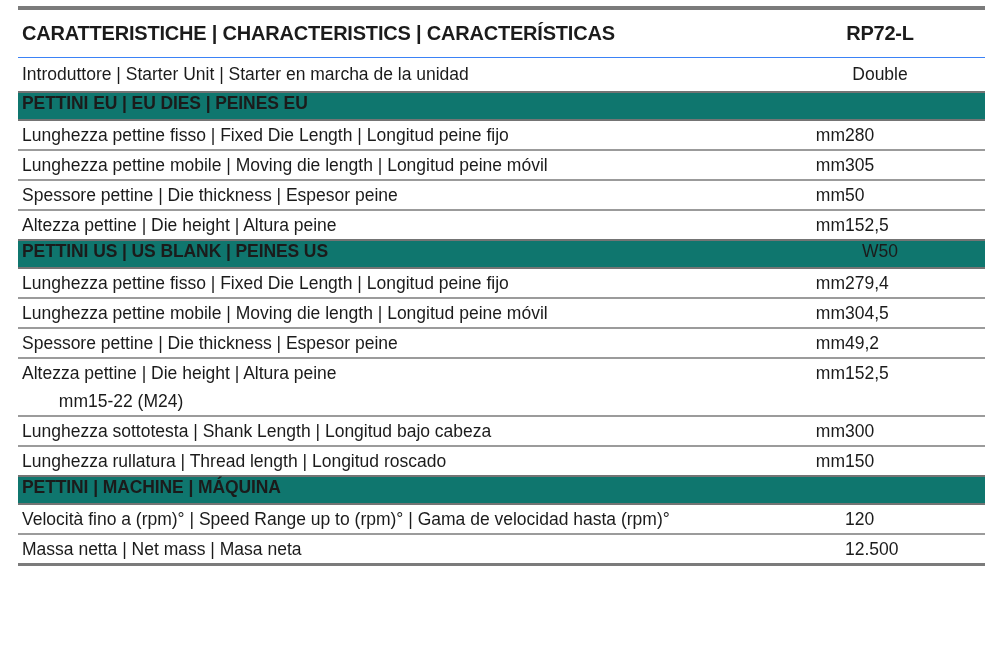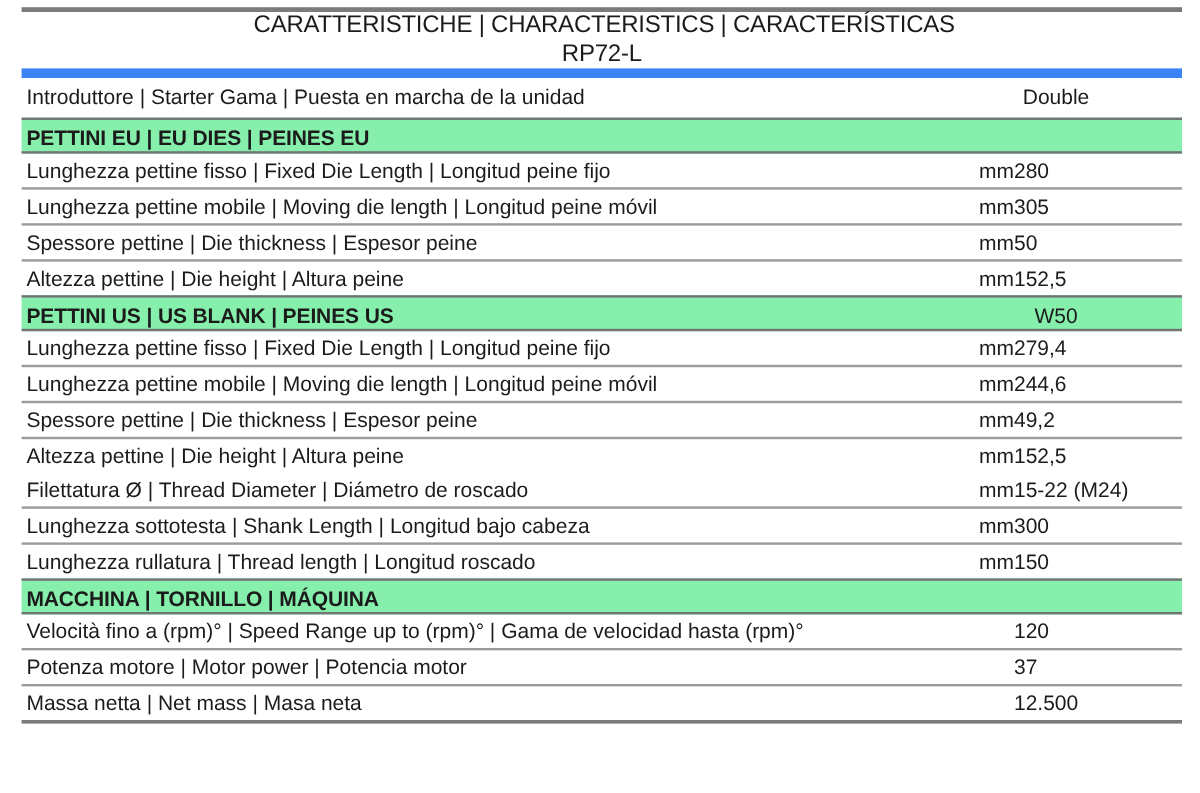--- a/index.html
+++ b/index.html
@@ -11,29 +11,29 @@
     position:relative;
     overflow:hidden;
   }
   .sheet { position:absolute; left:18px; top:6px; width:967px; }
   .top-bar { height:4px; background:#7b7b7b; }
   .bottom-bar { height:3px; background:#7b7b7b; }
 
   .title-row {
     display:flex; align-items:center;
     height:47px;
-    border-bottom:8px solid #3b82f6;
-    font-weight:normal; font-size:20px; letter-spacing:-0.2px;flex-direction:column;
+    border-bottom:1px solid #3b82f6;
+    font-weight:bold; font-size:20px; letter-spacing:-0.2px;
   }
   .intro-row { display:flex; align-items:center; height:33px; font-size:17.5px; }
 
   .section-header {
-    display:flex; align-items:flex-end;
+    display:flex; align-items:flex-start;
     height:26px;
-    background:#86efac;
+    background:#0f766e;
     border-top:2px solid #747474;
     border-bottom:2px solid #747474;
     font-size:17.5px;
   }
   .section-header .c-label { font-weight:bold; letter-spacing:-0.1px; }
 
   .t-row { display:flex; align-items:center; height:28px; font-size:17.5px; }
   .rows .t-row + .t-row { border-top:2px solid #9b9b9b; }
 
   .c-label { flex:1; padding-left:4px; white-space:nowrap; }
@@ -46,21 +46,21 @@
 
 <div class="sheet">
   <div class="top-bar"></div>
 
   <div class="title-row">
     <div class="c-label">CARATTERISTICHE | CHARACTERISTICS | CARACTERÍSTICAS</div>
     <div class="c-right">RP72-L</div>
   </div>
 
   <div class="intro-row">
-    <div class="c-label">Introduttore | Starter Gama | Puesta en marcha de la unidad</div>
+    <div class="c-label">Introduttore | Starter Unit | Starter en marcha de la unidad</div>
     <div class="c-right">Double</div>
   </div>
 
   <div>
   <div>
     <div class="section-header">
       <div class="c-label">PETTINI EU | EU DIES | PEINES EU</div>
       <div class="c-right"></div>
     </div>
     <div class="rows">
@@ -98,76 +98,70 @@
     <div class="rows">
   <div class="t-row">
     <div class="c-label">Lunghezza pettine fisso | Fixed Die Length | Longitud peine fijo</div>
     <div class="c-unit">mm</div>
     <div class="c-value">279,4</div>
   </div>
 
   <div class="t-row">
     <div class="c-label">Lunghezza pettine mobile | Moving die length | Longitud peine móvil</div>
     <div class="c-unit">mm</div>
-    <div class="c-value">244,6</div>
+    <div class="c-value">304,5</div>
   </div>
 
   <div class="t-row">
     <div class="c-label">Spessore pettine | Die thickness | Espesor peine</div>
     <div class="c-unit">mm</div>
     <div class="c-value">49,2</div>
   </div>
 
   <div class="t-row">
     <div class="c-label">Altezza pettine | Die height | Altura peine</div>
     <div class="c-unit">mm</div>
     <div class="c-value">152,5</div>
   </div>
 </div>
   </div>
 
   <div>
     <div class="rows">
   <div class="t-row">
-    <div class="c-label">Filettatura Ø | Thread Diameter | Diámetro de roscado</div>
     <div class="c-unit">mm</div>
     <div class="c-value">15-22 (M24)</div>
   </div>
 
   <div class="t-row">
     <div class="c-label">Lunghezza sottotesta | Shank Length | Longitud bajo cabeza</div>
     <div class="c-unit">mm</div>
     <div class="c-value">300</div>
   </div>
 
   <div class="t-row">
     <div class="c-label">Lunghezza rullatura | Thread length | Longitud roscado</div>
     <div class="c-unit">mm</div>
     <div class="c-value">150</div>
   </div>
 </div>
   </div>
 
   <div>
     <div class="section-header">
-      <div class="c-label">MACCHINA | TORNILLO | MÁQUINA</div>
+      <div class="c-label">PETTINI | MACHINE | MÁQUINA</div>
       <div class="c-right"></div>
     </div>
     <div class="rows">
   <div class="t-row">
     <div class="c-label">Velocità fino a (rpm)° | Speed Range up to (rpm)° | Gama de velocidad hasta (rpm)°</div>
     <div class="c-unit"></div>
     <div class="c-value">120</div>
   </div>
 
-  <div class="t-row">
-    <div class="c-label">Potenza motore | Motor power | Potencia motor</div>
-    <div class="c-unit"></div>
-    <div class="c-value">37</div>
-  </div>
 
   <div class="t-row">
     <div class="c-label">Massa netta | Net mass | Masa neta</div>
     <div class="c-unit"></div>
     <div class="c-value">12.500</div>
   </div>
 </div>
   </div>
 </div>
 

